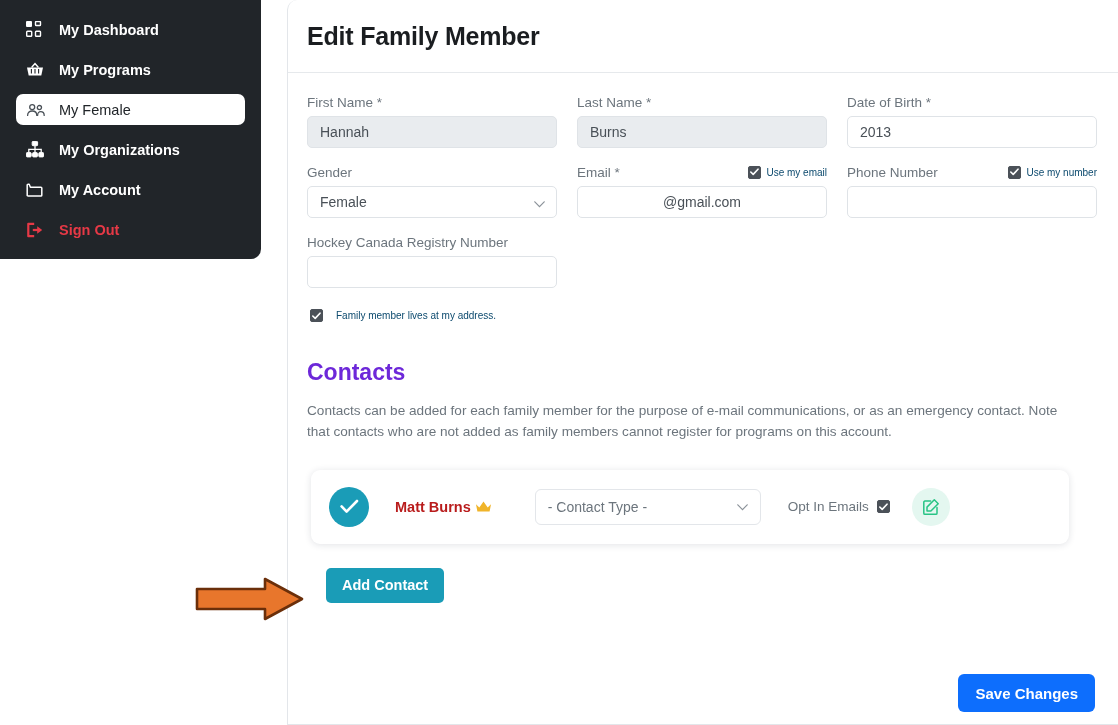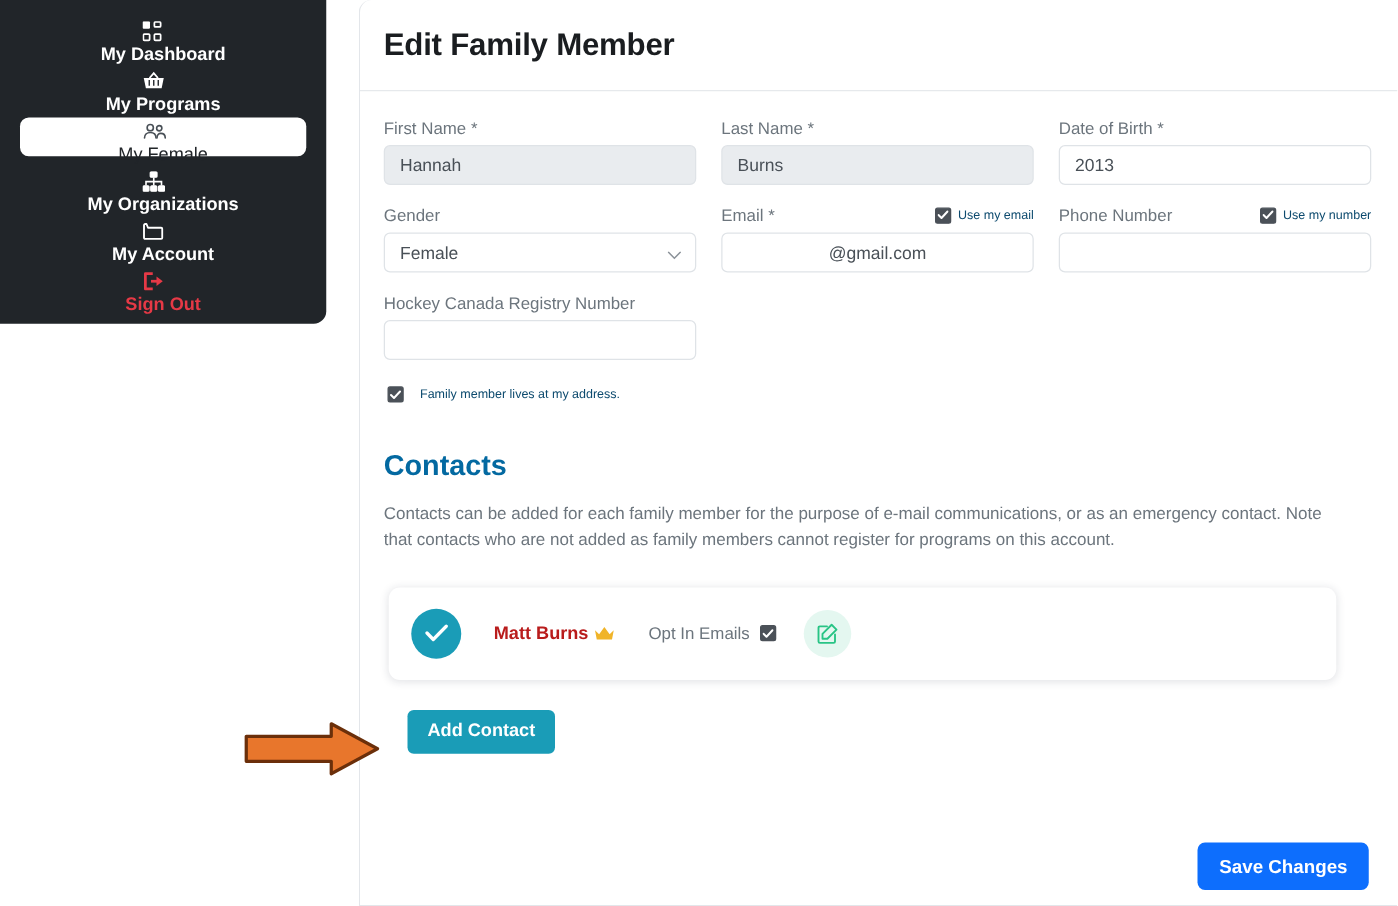--- a/index.html
+++ b/index.html
@@ -24,21 +24,20 @@
     display: flex; align-items: center;
     height: 31px;
     margin: 0 8px 9px 8px;
     padding: 0 10px;
     border-radius: 7px;
     color: #ffffff;
     font-size: 14.5px;
     font-weight: 700;
     cursor: pointer;
     white-space: nowrap;
-    flex-direction: column;
   }
   .nav-item.active { background: #ffffff; color: #212529; font-weight: 400; }
   .nav-item.signout { color: #e63946; font-weight: 700; margin-top: 1px; }
   .nav-ico {
     width: 22px; height: 18px;
     margin-right: 11px;
     display: inline-flex; align-items: center; justify-content: flex-start;
     flex: 0 0 22px;
   }
   .nav-ico svg { display: block; }
@@ -97,21 +96,21 @@
     display: inline-flex; align-items: center; justify-content: center;
     flex: 0 0 13px;
   }
   .cbox svg { display: block; }
   .cb-lbl { font-size: 10px; color: #0c4a6e; white-space: nowrap; }
 
   .addr-row { display: flex; align-items: center; gap: 13px; margin: 21px 0 2px 3px; }
 
   
   .contacts-title {
-    font-size: 23px; font-weight: 700; color: #0369a1;
+    font-size: 23px; font-weight: 700; color: #6d28d9;
     margin: 37px 0 9px 0;
   }
   .contacts-desc {
     font-size: 13.6px; color: #6c757d; line-height: 1.55;
     max-width: 762px;
   }
   .contact-card {
     margin: 28px 0 0 4px;
     width: 758px; height: 74px;
     background: #fff;
@@ -373,20 +372,26 @@
           </svg>
         </span>
 
         <span class="contact-name">
           <span>Matt Burns</span>
           <svg width="17" height="14" viewBox="0 0 17 14">
             <path d="M1 4.2 L4.3 7.4 L8.5 1.6 L12.7 7.4 L16 4.2 L14.6 11.6 L2.4 11.6 Z" fill="#f0b429"></path>
           </svg>
         </span>
 
+        <div class="contact-type-sel">
+          <span>- Contact Type -</span>
+          <svg class="chev" style="top:14px" viewBox="0 0 11 7">
+            <path d="M0.8 0.8 L5.5 5.6 L10.2 0.8" fill="none" stroke="#8b9299" stroke-width="1.2" stroke-linecap="round"></path>
+          </svg>
+        </div>
 
         <span class="optin">
           <span>Opt In Emails</span>
           <span class="cbox">
             <svg width="9" height="8" viewBox="0 0 9 8">
                 <path d="M0.8 4 L3.2 6.4 L8 1.2" fill="none" stroke="#fff" stroke-width="1.6" stroke-linecap="round" stroke-linejoin="round"></path>
               </svg>
           </span>
         </span>
 

